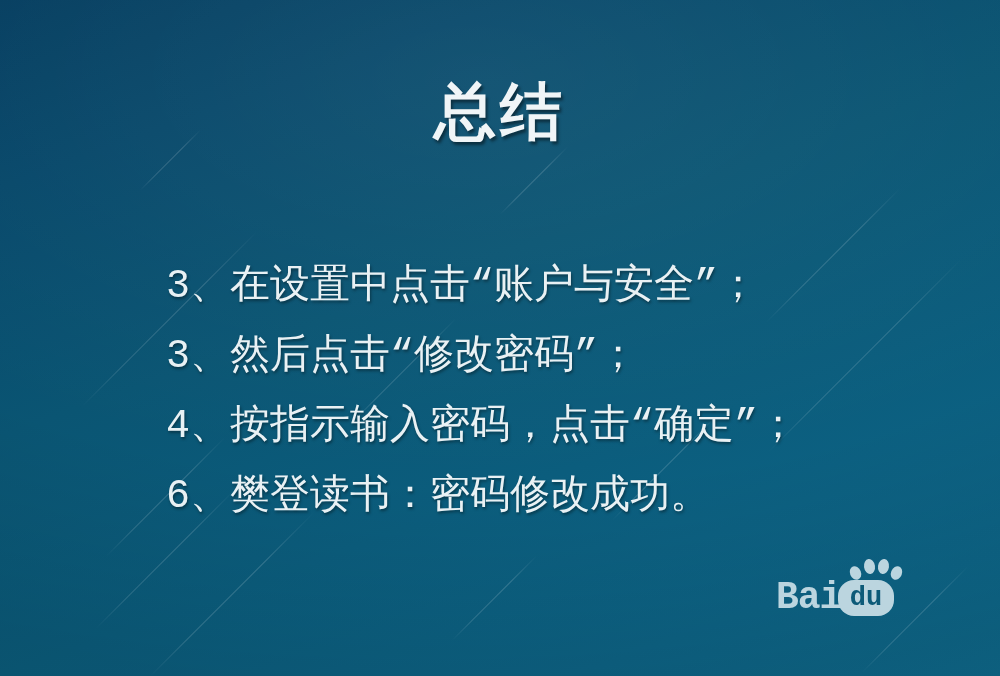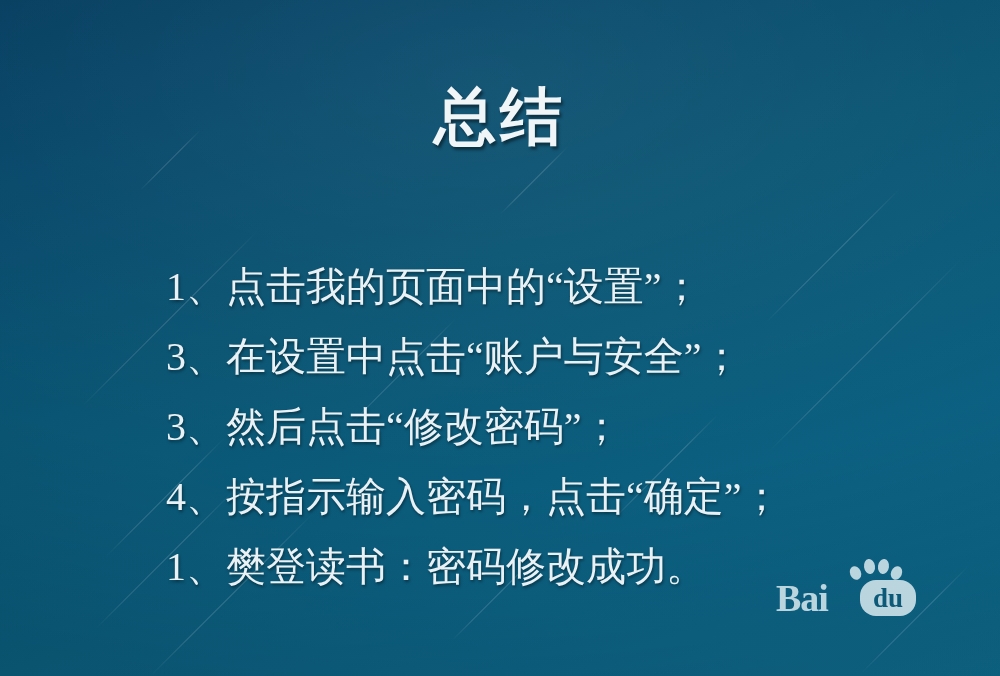--- a/index.html
+++ b/index.html
@@ -6,21 +6,21 @@
   html, body {
     margin: 0;
     padding: 0;
     background: #0a4f6e;
   }
   #slide {
     position: relative;
     width: 1000px;
     height: 676px;
     overflow: hidden;
-    font-family: Liberation Serif, serif;
+    font-family: Liberation Mono, monospace;
     
     background:
       linear-gradient(160deg,
         #053e60 0%,
         #07486a 18%,
         #0a5573 42%,
         #0b5d7d 65%,
         #0d6486 85%,
         #0e6a8c 100%);
   }
@@ -105,21 +105,21 @@
     top: 22px;
     font-size: 38px;
     font-weight: bold;
     color: #cfe2ea;
     letter-spacing: -1px;
     line-height: 40px;
     margin-left: 16px;
   }
   #watermark .du-badge {
     position: absolute;
-    left: 102px;
+    left: 80px;
     top: 24px;
     width: 56px;
     height: 36px;
     border-radius: 16px 16px 16px 16px;
     background: #cfe2ea;
     color: #0c5a78;
     font-size: 27px;
     font-weight: bold;
     text-align: center;
     line-height: 36px;
@@ -179,25 +179,24 @@
     <div class="streak" style="left:612px; top:520px; width:150px;"></div>
     <div class="streak" style="left:350px; top:424px; width:150px;"></div>
     <div class="streak" style="left:452px; top:640px; width:120px;"></div>
     <div class="streak" style="left:862px; top:672px; width:150px;"></div>
     <div class="streak" style="left:500px; top:214px; width:96px;"></div>
   </div>
 
   <div id="title">总结</div>
 
   <ul id="body-list">
-    <li>1、点击我的页面中的“设置”；</li>
     <li>3、在设置中点击“账户与安全”；</li>
     <li>3、然后点击“修改密码”；</li>
     <li>4、按指示输入密码，点击“确定”；</li>
-    <li>1、樊登读书：密码修改成功。</li>
+    <li>6、樊登读书：密码修改成功。</li>
   </ul>
 
   <div id="watermark">
     <div class="logo-row">
       <span class="wordmark">Bai</span>
       <span class="paw">
         <i class="t1"></i>
         <i class="t2"></i>
         <i class="t3"></i>
         <i class="t4"></i>

